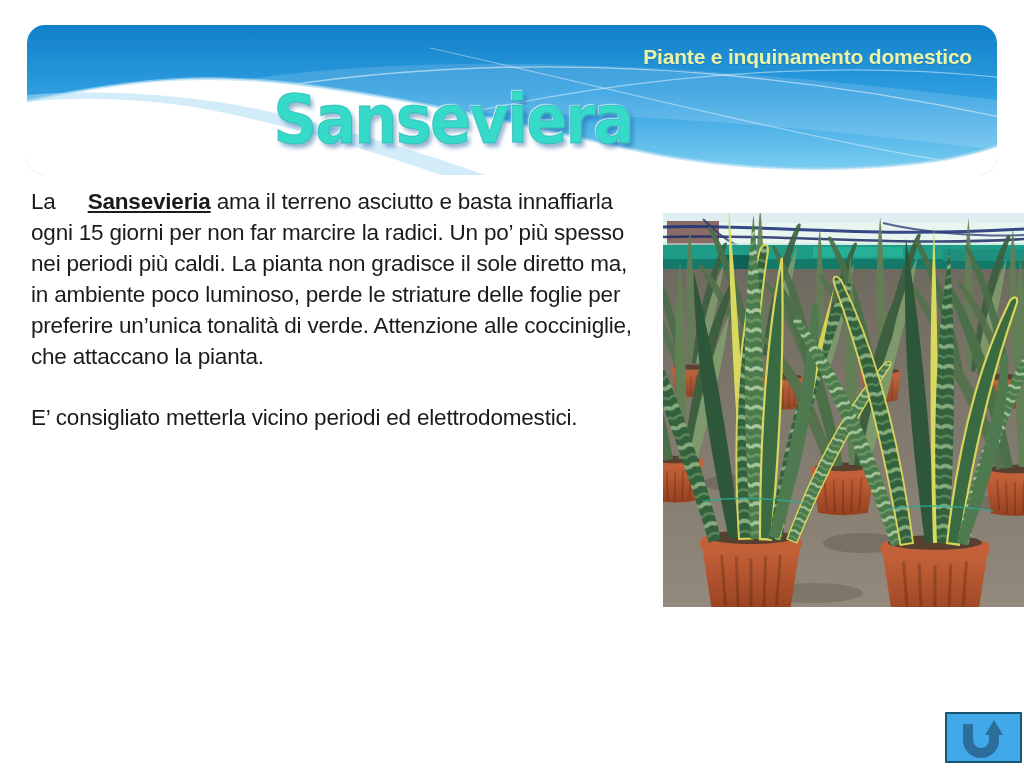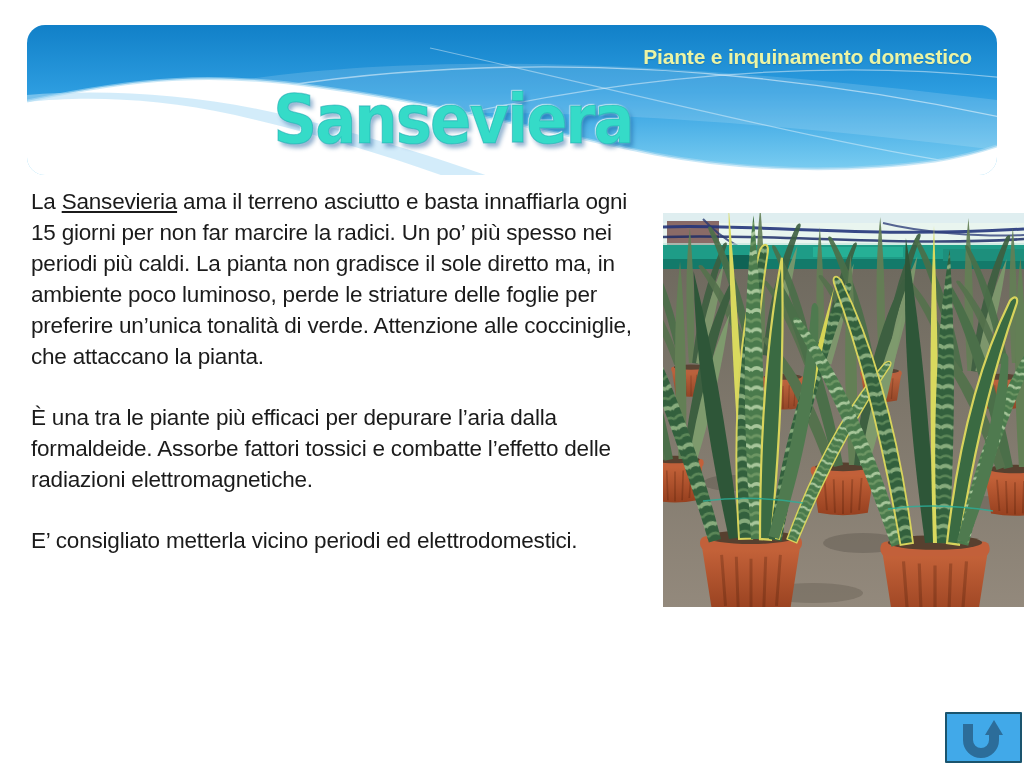--- a/index.html
+++ b/index.html
@@ -21,21 +21,21 @@
     text-shadow:-1px -1px 1px rgba(255,255,255,.85), 0 0 2px rgba(255,255,255,.6),
                  3px 4px 4px rgba(15,85,150,.45);
   }
 
   
   .body-text{
     position:absolute;left:31px;top:186px;width:618px;
     font-size:22.5px;line-height:31px;letter-spacing:-0.2px;color:#1b1b1b;
   }
   .body-text p{margin:0 0 30px 0;}
-  .term{font-weight:normal;text-decoration:underline;}
+  .term{font-weight:bold;text-decoration:underline;margin-left:26px;}
 
   
   .photo{position:absolute;left:663px;top:213px;width:361px;height:394px;}
 
   
   .back-btn{
     position:absolute;left:945px;top:712px;width:77px;height:51px;
     background:#41a9e9;border:2px solid #1a546e;padding:0;margin:0;cursor:pointer;
     display:flex;align-items:center;justify-content:center;border-radius:1px;
   }
@@ -66,21 +66,20 @@
       <path d="M27,101 C140,77 215,72 320,87 C450,105 545,132 655,154 C745,171 845,173 935,161 C960,157 982,151 997,146" stroke="#a6d9f2" stroke-width="3" opacity="0.6" fill="none"></path>
       <path d="M27,95 C120,88 220,96 320,124 C390,143 450,162 505,182 L460,182 C390,156 310,132 235,115 C155,97 80,96 27,102 Z" fill="#aeddf5" opacity="0.55"></path>
     </g>
   </svg>
 
   <div class="header-topic">Piante e inquinamento domestico</div>
   <div class="slide-title">Sanseviera</div>
 
   <div class="body-text">
     <p><span>La </span><span class="term">Sansevieria</span><span> ama il terreno asciutto e basta innaffiarla ogni 15 giorni per non far marcire la radici. Un po’ più spesso nei periodi più caldi. La pianta non gradisce il sole diretto ma, in ambiente poco luminoso, perde le striature delle foglie per preferire un’unica tonalità di verde. Attenzione alle cocciniglie, che attaccano la pianta.</span></p>
-    <p>È una tra le piante più efficaci per depurare l’aria dalla formaldeide. Assorbe fattori tossici e combatte l’effetto delle radiazioni elettromagnetiche.</p>
     <p>E’ consigliato metterla vicino periodi ed elettrodomestici.</p>
   </div>
 
   <svg class="photo" viewBox="0 0 361 394" preserveAspectRatio="none">
     <defs>
       <linearGradient id="gGround" x1="0" y1="0" x2="0" y2="1">
         <stop offset="0" stop-color="#6f6a5f"></stop>
           <stop offset="1" stop-color="#93897c"></stop>
       </linearGradient>
       <linearGradient id="gPot" x1="0" y1="0" x2="0" y2="1">

